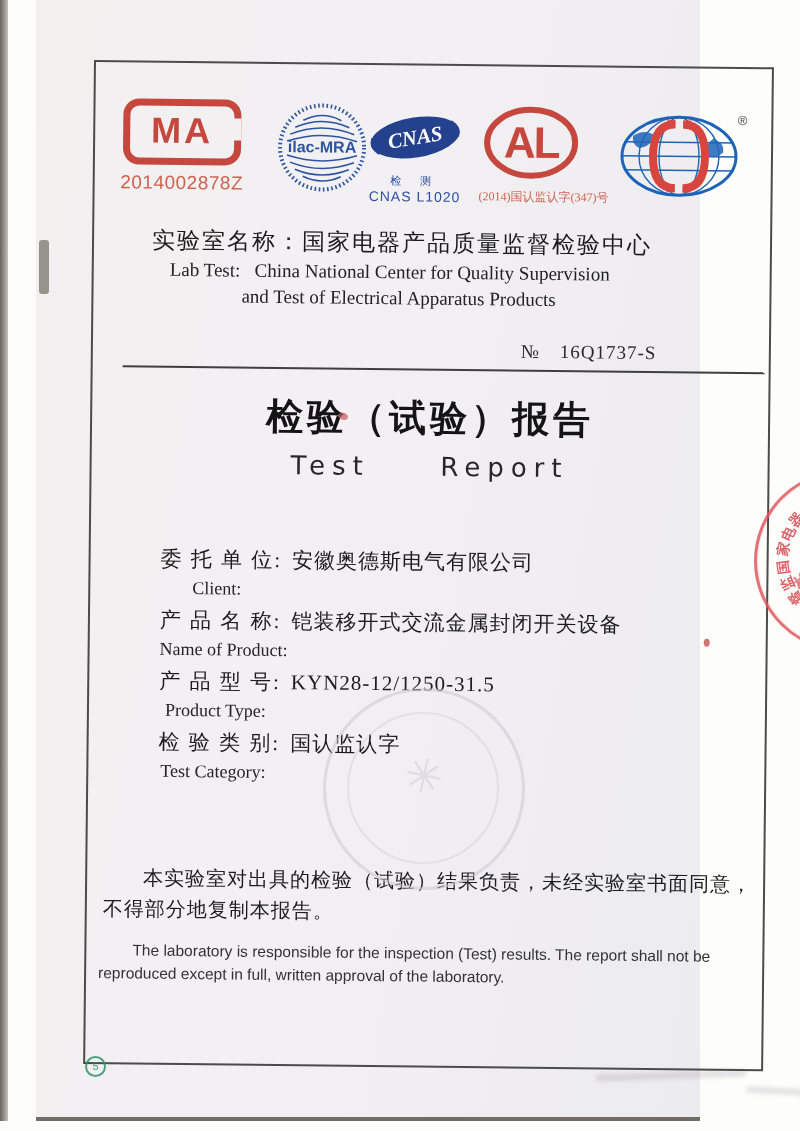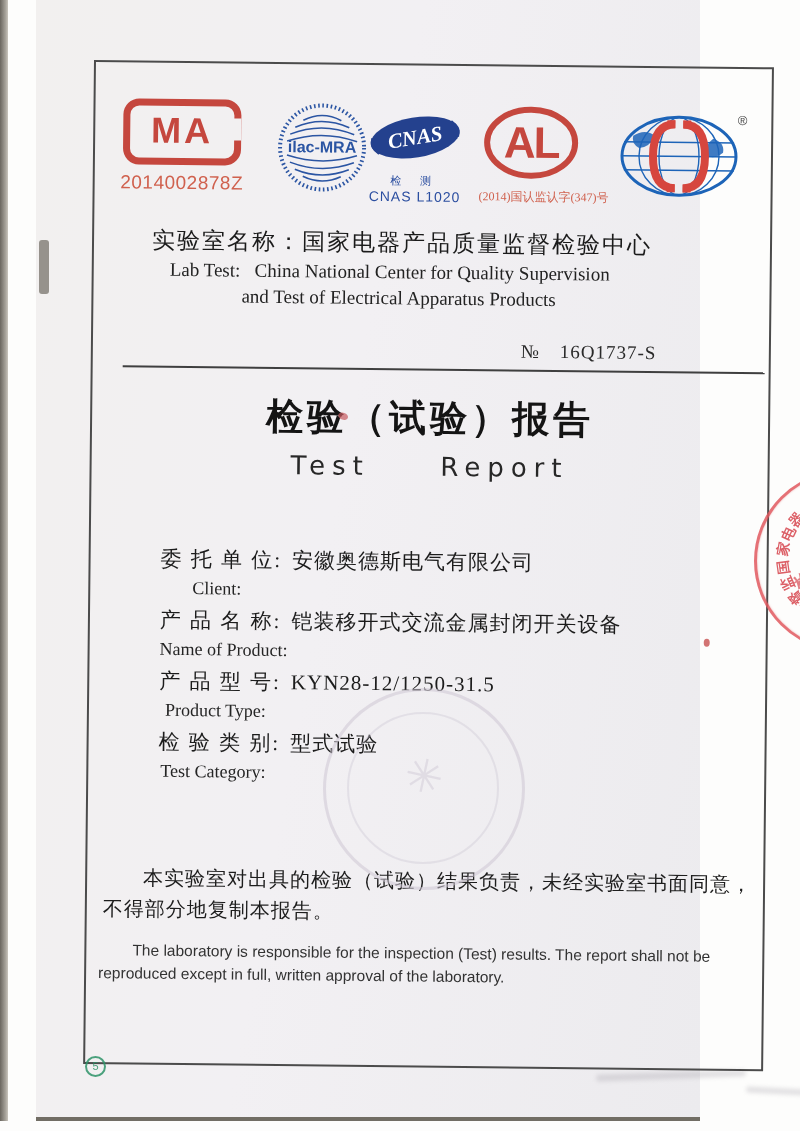--- a/index.html
+++ b/index.html
@@ -189,21 +189,21 @@
         </div>
         <div class="field">
           <div class="field-cn"><span class="flabel">产 品 名 称:</span><span class="fvalue">铠装移开式交流金属封闭开关设备</span></div>
           <div class="field-en">Name of Product:</div>
         </div>
         <div class="field">
           <div class="field-cn"><span class="flabel">产 品 型 号:</span><span class="fvalue">KYN28-12/1250-31.5</span></div>
           <div class="field-en pad-type">Product Type:</div>
         </div>
         <div class="field">
-          <div class="field-cn"><span class="flabel">检 验 类 别:</span><span class="fvalue">型式试验</span></div>
+          <div class="field-cn"><span class="flabel">检 验 类 别:</span><span class="fvalue">国认监认字</span></div>
           <div class="field-en pad-cat">Test Category:</div>
         </div>
         <div class="speck-field"></div>
       </div>
 
       <div class="stmt-cn">
         <div class="ind">本实验室对出具的检验（试验）结果负责，未经实验室书面同意，</div>
         <div>不得部分地复制本报告。</div>
       </div>
       <div class="stmt-en">The laboratory is responsible for the inspection (Test) results. The report shall not be reproduced except in full, written approval of the laboratory.</div>

